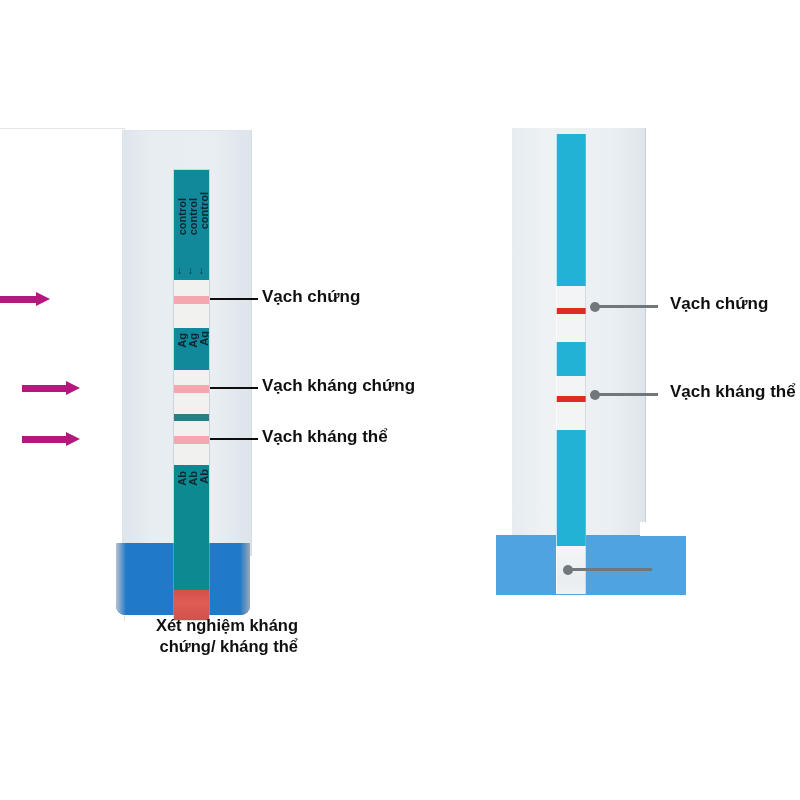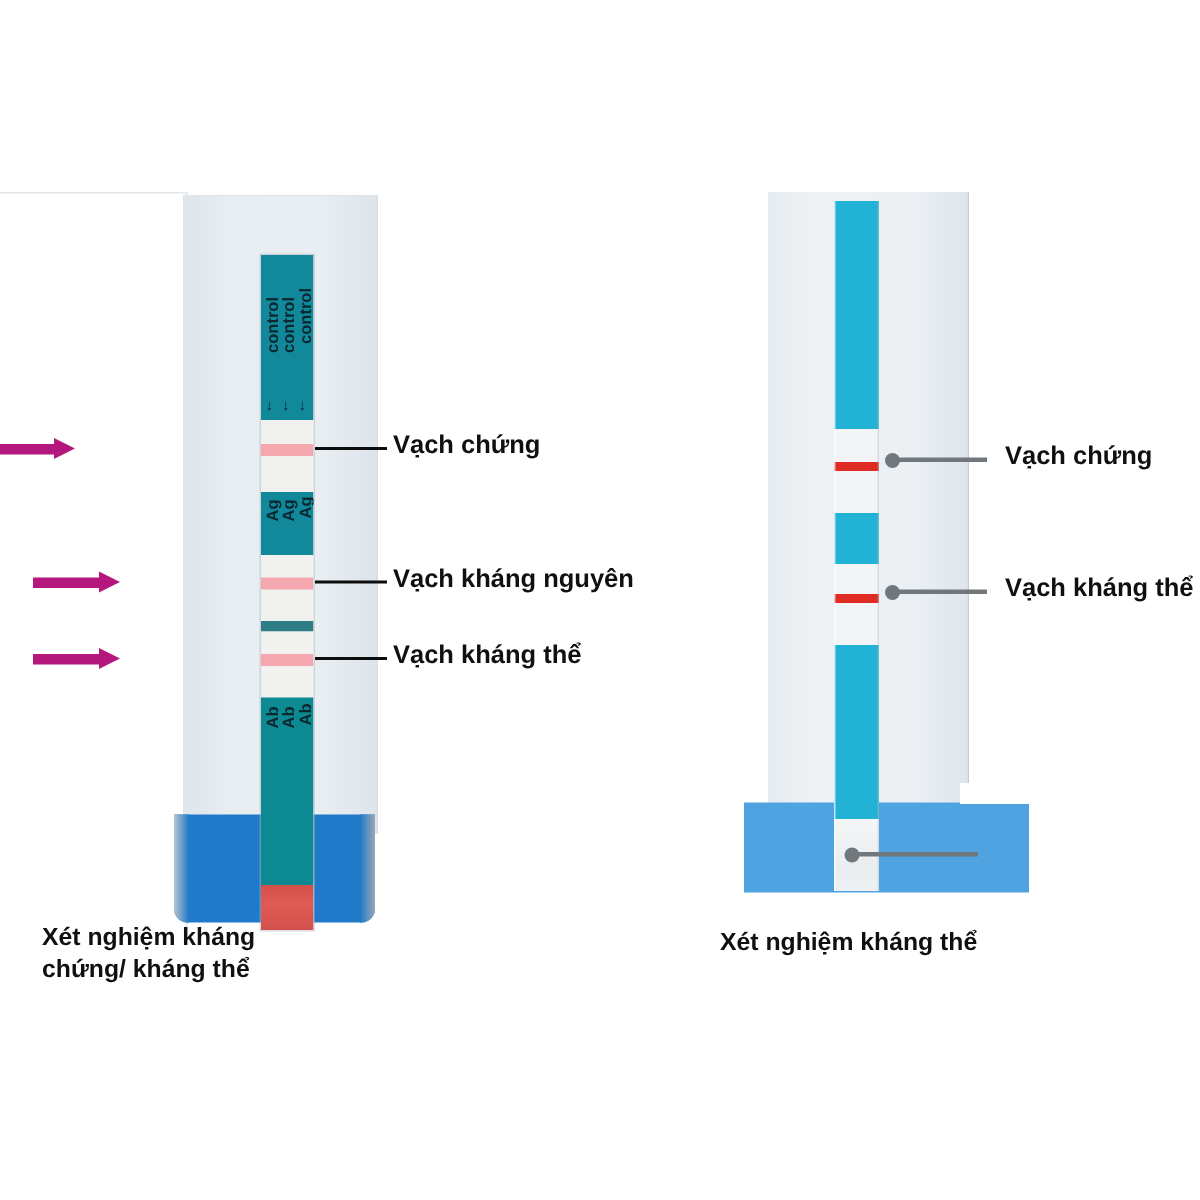--- a/index.html
+++ b/index.html
@@ -105,21 +105,21 @@
     white-space:nowrap;
     font-family:"Liberation Sans", sans-serif;
   }
 
   .caption{
     position:absolute;
     color:#101010;
     font-size:16.5px;
     font-weight:700;
     line-height:21px;
-    text-align:left;
+    text-align:right;
     font-family:"Liberation Sans", sans-serif;
   }
 
   
   #right-figure{position:absolute;left:490px;top:110px;width:310px;height:560px;}
 
   .panel-r{
     position:absolute;left:22px;top:18px;width:133px;height:430px;
     background:linear-gradient(90deg,#e6ecf0 0%,#eef2f5 28%,#eaeff3 75%,#dfe5ea 100%);
     border-right:2px solid #c6ccd2;
@@ -219,21 +219,21 @@
     <div class="m-arrow" style="left:22px;top:322px;width:62px;">
       <div class="shaft" style="width:48px;"></div>
       <div class="head" style="left:44px;"></div>
     </div>
 
     <div class="lead-black" style="left:210px;top:188px;width:48px;"></div>
     <div class="lead-black" style="left:210px;top:277px;width:48px;"></div>
     <div class="lead-black" style="left:210px;top:328px;width:48px;"></div>
 
     <div class="callout" style="left:262px;top:177px;">Vạch chứng</div>
-    <div class="callout" style="left:262px;top:266px;">Vạch kháng nguyên</div>
+    <div class="callout" style="left:262px;top:266px;">Vạch kháng chứng</div>
     <div class="callout" style="left:262px;top:317px;">Vạch kháng thể</div>
 
     <div class="caption" style="left:28px;top:505px;width:270px;">
       <div>Xét nghiệm kháng</div>
       <div>chứng/ kháng thể</div>
     </div>
   </div>
 
   <div id="right-figure">
 
@@ -260,16 +260,15 @@
 
     <div class="lead-dot" style="left:100px;top:280px;"></div>
     <div class="lead-gray" style="left:108px;top:283px;width:60px;"></div>
 
     <div class="lead-dot" style="left:73px;top:455px;"></div>
     <div class="lead-gray" style="left:80px;top:458px;width:82px;"></div>
 
     <div class="callout" style="left:180px;top:184px;">Vạch chứng</div>
     <div class="callout" style="left:180px;top:272px;">Vạch kháng thể</div>
 
-    <div class="caption" style="left:-10px;top:508px;width:240px;">Xét nghiệm kháng thể</div>
   </div>
 
 </div>
 
 </body></html>

